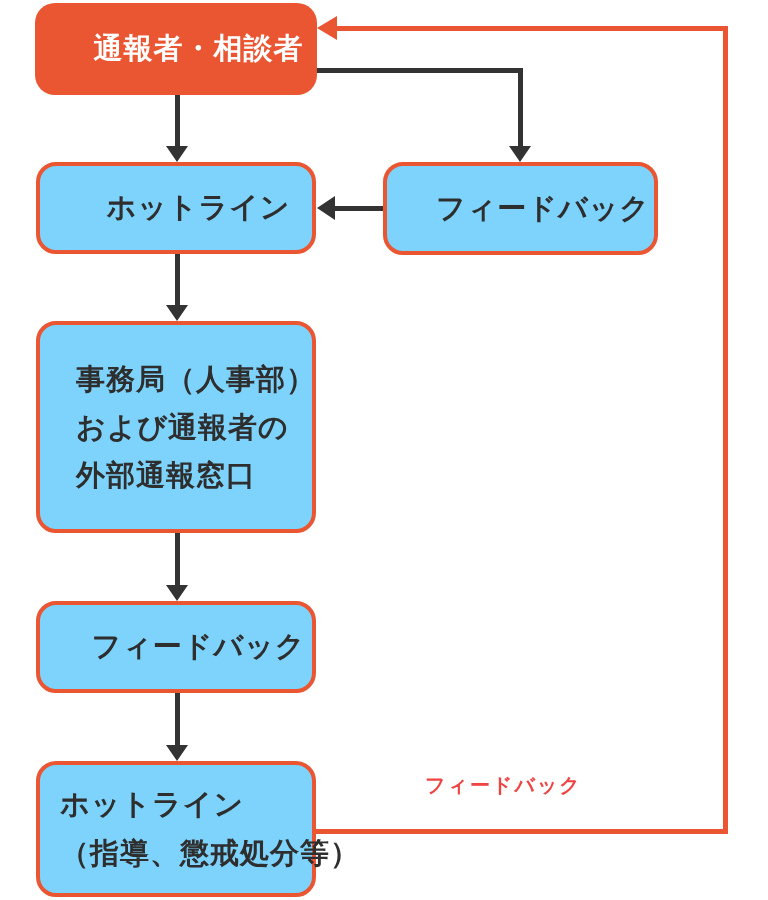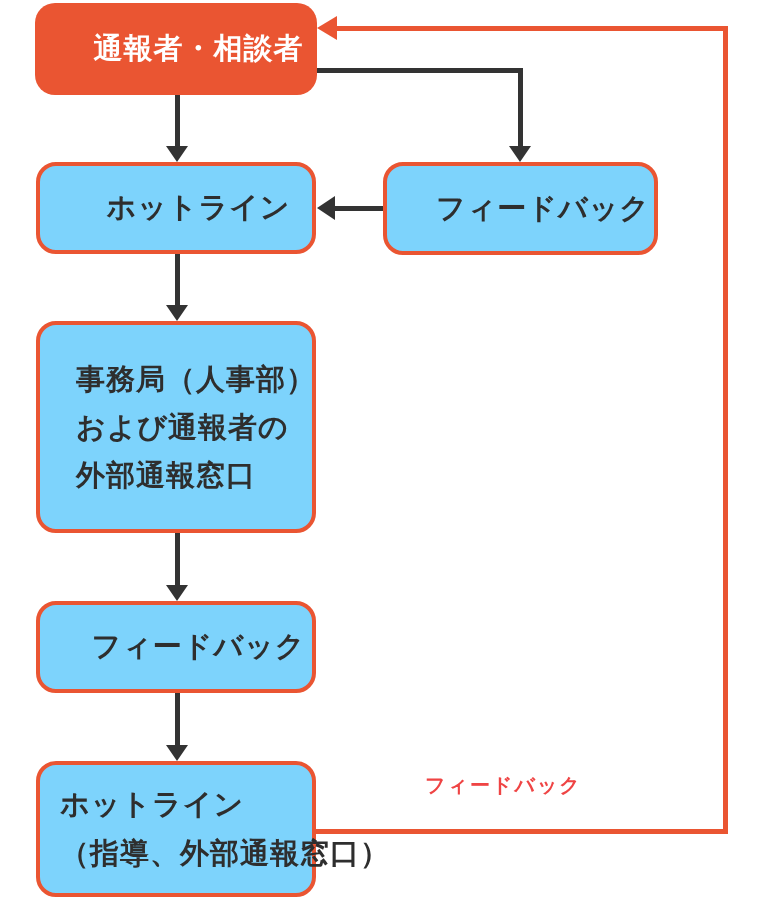--- a/index.html
+++ b/index.html
@@ -117,21 +117,21 @@
     <div class="tline">および通報者の</div>
     <div class="tline">外部通報窓口</div>
   </div>
 
   <div class="node outlined" id="node-investigation">
     <span>フィードバック</span>
   </div>
 
   <div class="node outlined multiline" id="node-response">
     <div class="tline">ホットライン</div>
-    <div class="tline">（指導、外部通報窓口）</div>
+    <div class="tline">（指導、懲戒処分等）</div>
   </div>
 
   <div class="seg" style="left:175px; top:95px; width:5px; height:51px;"></div>
   <div class="head down" style="left:166px; top:146px;"></div>
 
   <div class="seg" style="left:317px; top:68px; width:206px; height:5px;"></div>
   <div class="seg" style="left:518px; top:68px; width:5px; height:78px;"></div>
   <div class="head down" style="left:509px; top:146px;"></div>
 
   <div class="seg" style="left:334px; top:206px; width:49px; height:5px;"></div>

